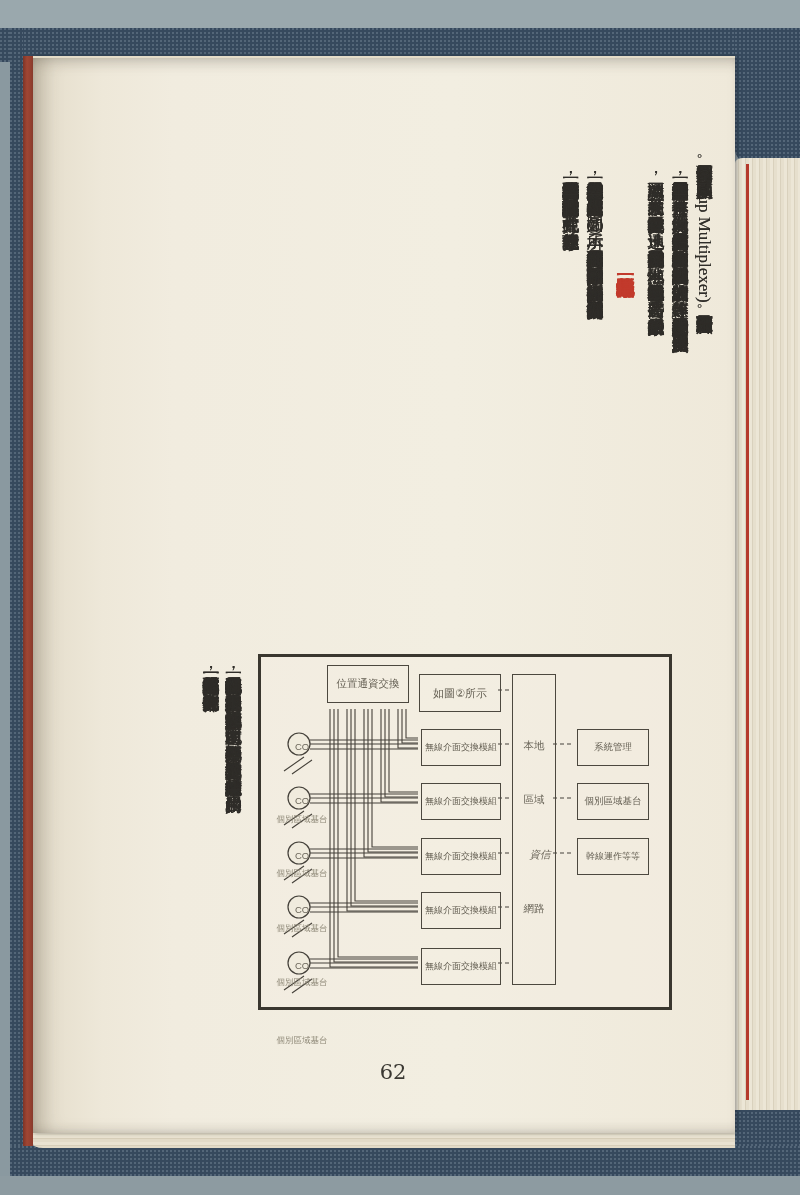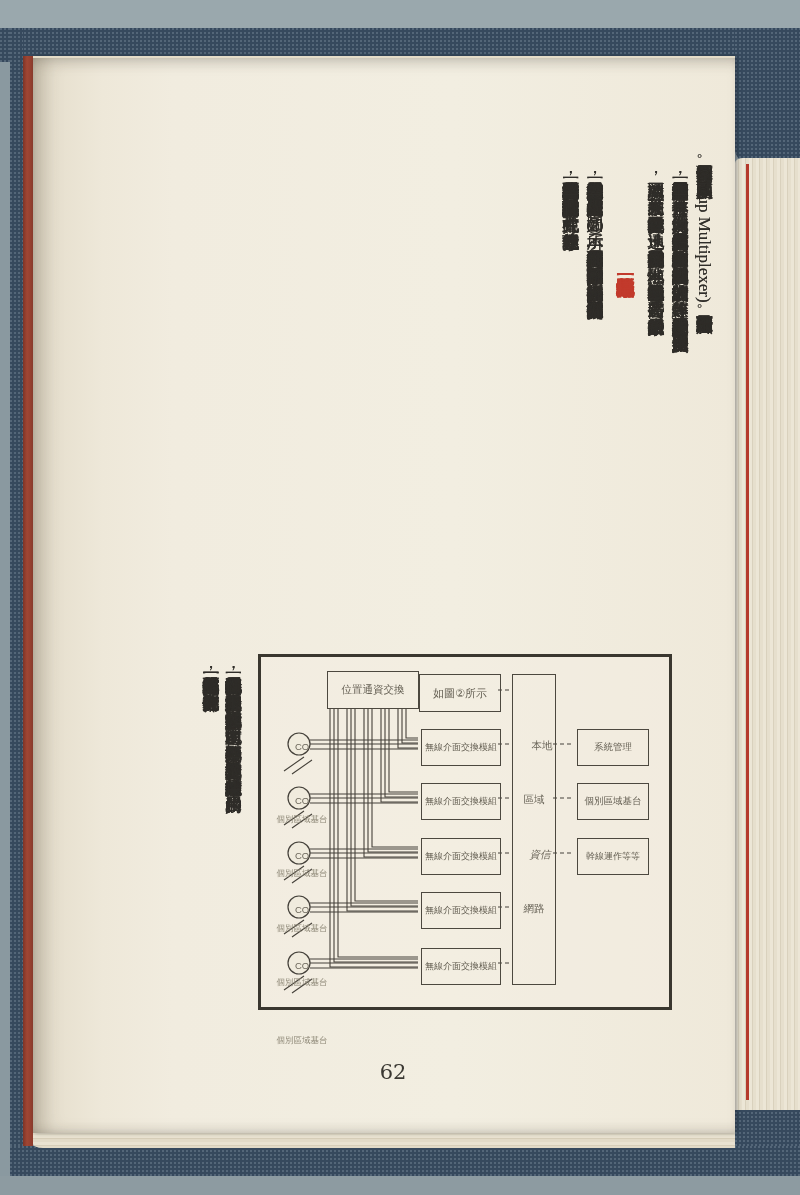--- a/index.html
+++ b/index.html
@@ -151,31 +151,31 @@
       </g>
       <g stroke="#44403a" stroke-width="1.2" fill="#f0ebdd">
         <circle cx="41" cy="90" r="11"></circle>
         <circle cx="41" cy="144" r="11"></circle>
         <circle cx="41" cy="199" r="11"></circle>
         <circle cx="41" cy="253" r="11"></circle>
         <circle cx="41" cy="309" r="11"></circle>
       </g>
     </svg>
 
-    <div class="fbox" style="left:66px;top:14px;width:92px;height:38px;font-size:10.5px;">位置通資交換</div>
+    <div class="fbox" style="left:66px;top:8px;width:82px;height:38px;font-size:10.5px;">位置通資交換</div>
     <div class="fbox" style="left:158px;top:17px;width:82px;height:38px;font-size:11px;">如圖②所示</div>
 
     <div class="fbox" style="left:160px;top:72px;width:80px;height:37px;font-size:9px;">無線介面交換模組</div>
     <div class="fbox" style="left:160px;top:126px;width:80px;height:37px;font-size:9px;">無線介面交換模組</div>
     <div class="fbox" style="left:160px;top:181px;width:80px;height:37px;font-size:9px;">無線介面交換模組</div>
     <div class="fbox" style="left:160px;top:235px;width:80px;height:37px;font-size:9px;">無線介面交換模組</div>
     <div class="fbox" style="left:160px;top:291px;width:80px;height:37px;font-size:9px;">無線介面交換模組</div>
 
     <div class="fbox" style="left:251px;top:17px;width:44px;height:311px;"></div>
-    <div class="flabel" style="left:251px;top:82px;width:44px;font-size:10.5px;margin-left:8px;">本地</div>
+    <div class="flabel" style="left:251px;top:82px;width:44px;font-size:10.5px;">本地</div>
     <div class="flabel" style="left:251px;top:136px;width:44px;font-size:10.5px;">區域</div>
     <div class="flabel" style="left:265px;top:191px;width:28px;font-size:10.5px;font-style:italic;">資信</div>
     <div class="flabel" style="left:251px;top:245px;width:44px;font-size:10.5px;">網路</div>
 
     <div class="fbox" style="left:316px;top:72px;width:72px;height:37px;font-size:9.5px;">系統管理</div>
     <div class="fbox" style="left:316px;top:126px;width:72px;height:37px;font-size:9.5px;">個別區域基台</div>
     <div class="fbox" style="left:316px;top:181px;width:72px;height:37px;font-size:9px;">幹線運作等等</div>
 
     <div class="flabel" style="left:30px;top:84px;width:22px;font-size:9.5px;">CO</div>
     <div class="flabel" style="left:30px;top:138px;width:22px;font-size:9.5px;">CO</div>

